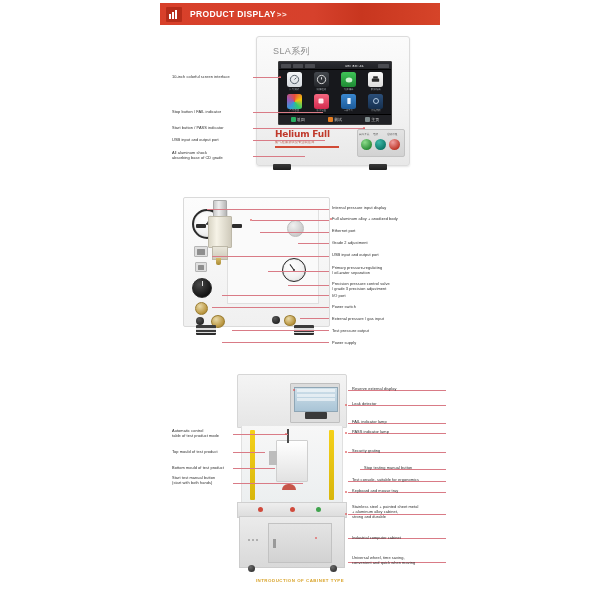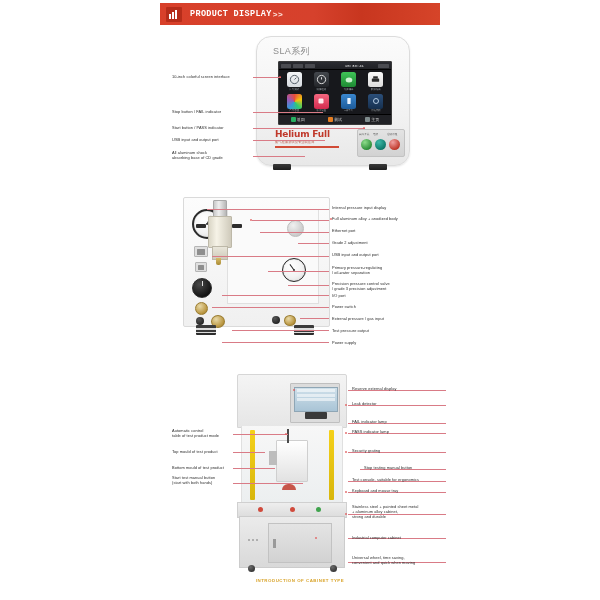--- a/index.html
+++ b/index.html
@@ -23,21 +23,20 @@
   }
 
   
   .banner {
     position: absolute;
     left: 160px; top: 3px;
     width: 280px; height: 22px;
     background: linear-gradient(90deg,#d8402a 0%,#d6412c 55%,#c8361f 72%,#d64429 100%);
     display: flex;
     align-items: center;
-    font-family: Liberation Mono, monospace;
   }
   .banner-icon {
     width: 16px; height: 15px;
     margin-left: 6px;
     background: #b62d1a;
     border-radius: 1px;
     position: relative;
     flex: none;
   }
   .banner-icon i {
@@ -93,21 +92,21 @@
 
   
   .sec1 { position: absolute; left: 0; top: 30px; width: 600px; height: 145px; }
 
   .unit1 {
     position: absolute;
     left: 256px; top: 6px;
     width: 152px; height: 128px;
     background: linear-gradient(180deg,#fbfbfb 0%,#f2f2f2 60%,#e8e8e8 100%);
     border: 1px solid #dcdcdc;
-    border-radius: 15px;
+    border-radius: 3px;
     box-shadow: 0 1px 2px rgba(0,0,0,.10);
   }
   .unit1-brand {
     position: absolute; left: 16px; top: 8px;
     font-size: 9px; color: #8d8d8d; letter-spacing: .4px;
   }
   .screen {
     position: absolute;
     left: 21px; top: 24px;
     width: 112px; height: 62px;

